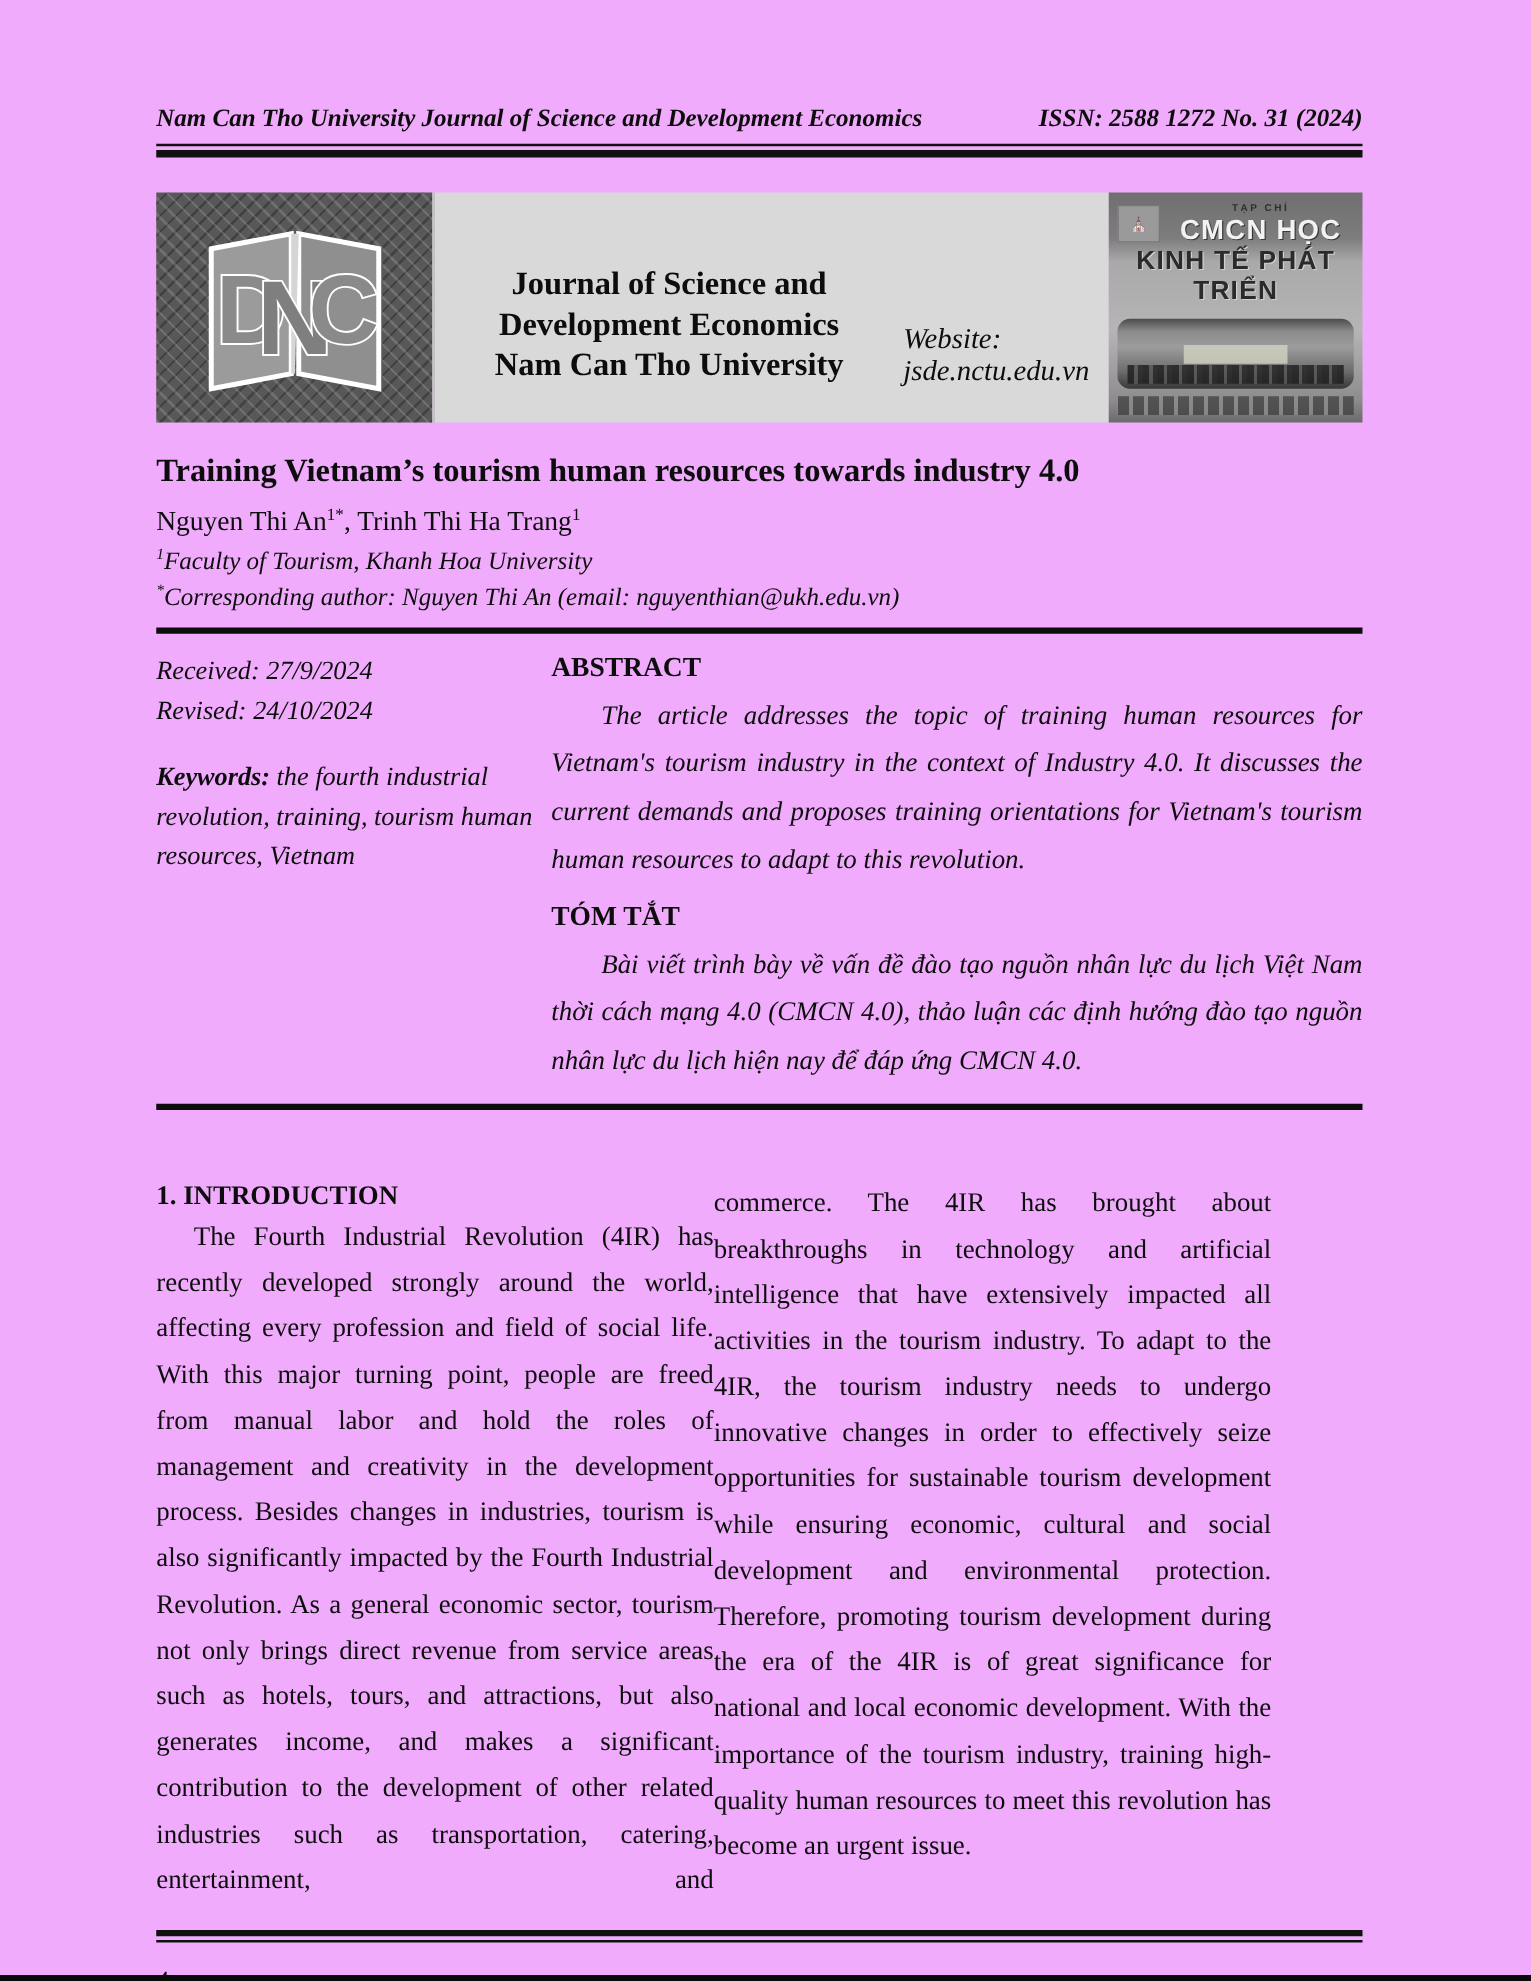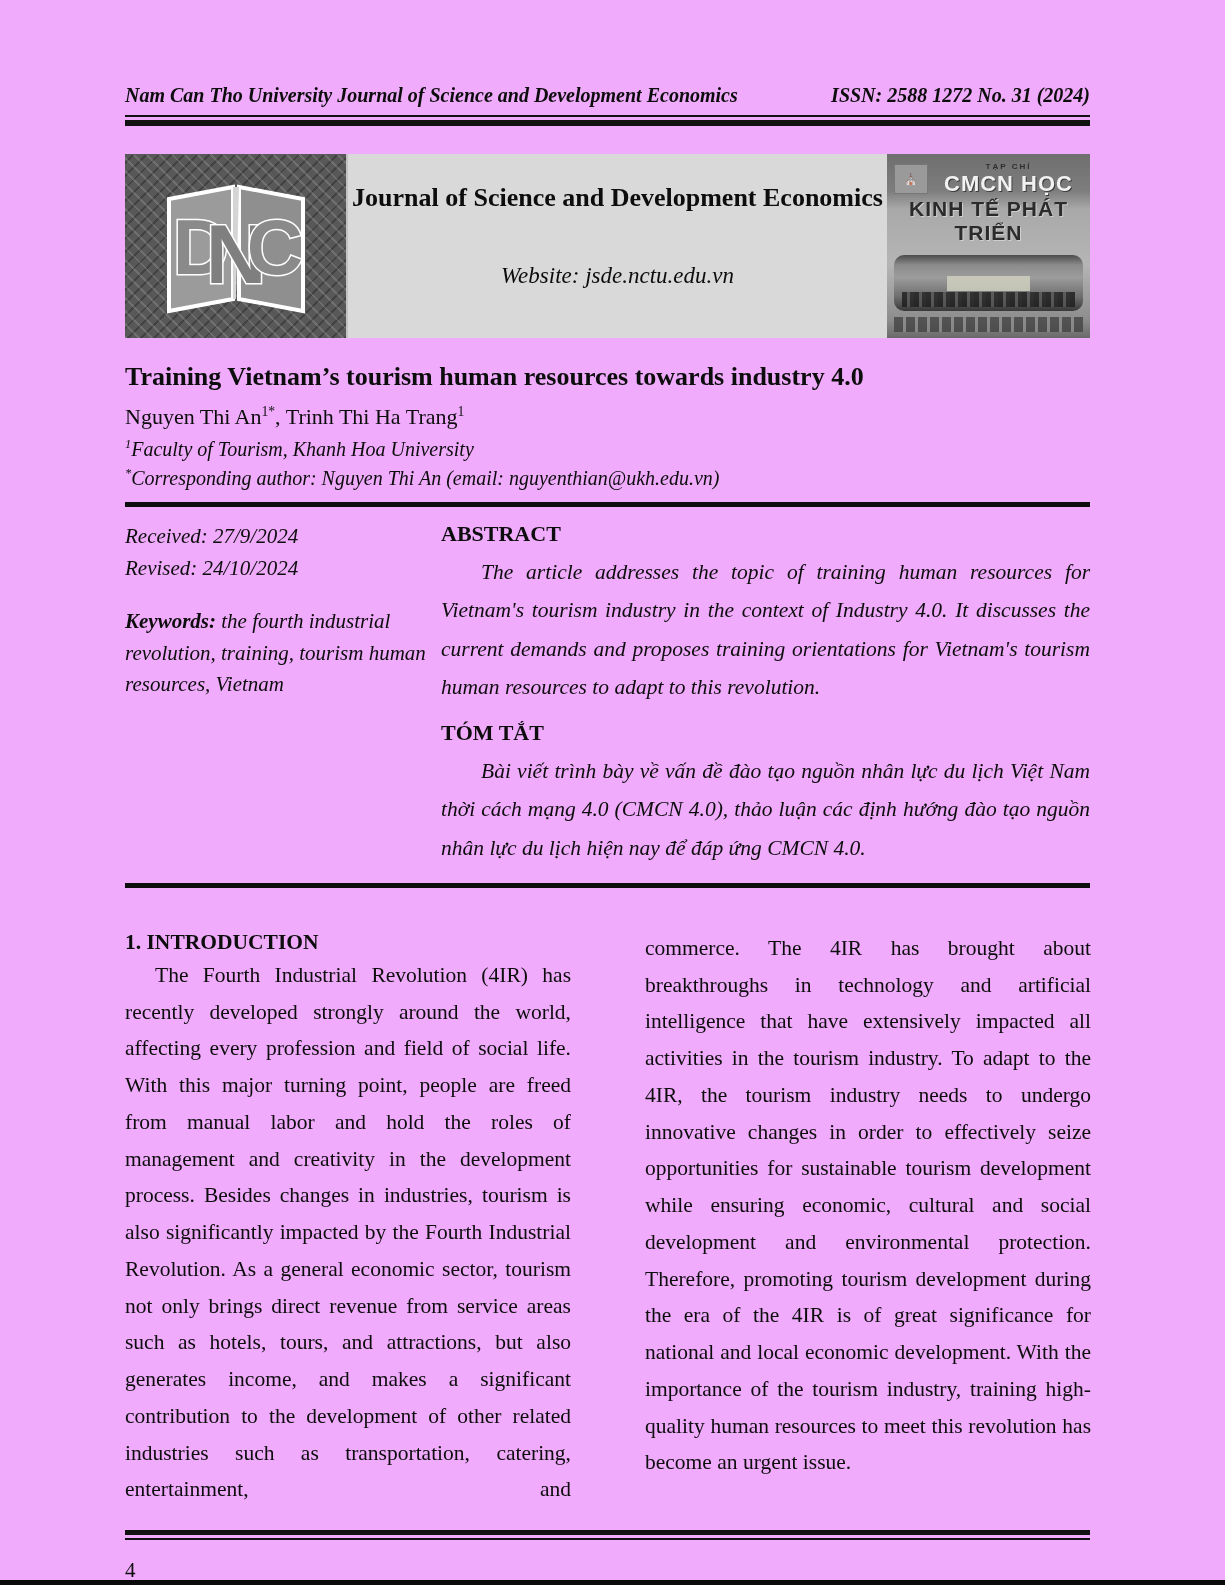--- a/index.html
+++ b/index.html
@@ -31,21 +31,21 @@
   .banner-logo {
     width: 221px; height: 100%;
     background-color: #585858;
     background-image:
       repeating-linear-gradient(45deg, rgba(255,255,255,.14) 0 2px, transparent 2px 9px),
       repeating-linear-gradient(-45deg, rgba(0,0,0,.25) 0 2px, transparent 2px 9px);
     display: flex; align-items: center; justify-content: center;
   }
   .banner-mid {
     flex: 1; background: #d9d9d9;
-    display: flex; flex-direction: column; align-items: center;
+    display: flex; flex-direction: row; align-items: center;
     padding-top: 28px;
     border-left: 2px solid #c2c2c2;
   }
   .banner-title { font-weight: bold; font-size: 26px; text-align: center; line-height: 1.25; }
   .banner-site { font-style: italic; font-size: 23px; margin-top: 48px; }
   .banner-cover {
     width: 203px; height: 100%;
     background: linear-gradient(180deg, #6f6f6f 0%, #7d7d7d 20%, #a9a9a9 30%, #b5b5b5 60%, #8d8d8d 90%, #6a6a6a 100%);
     padding: 8px 7px 6px 7px;
     display: flex; flex-direction: column;
@@ -101,21 +101,21 @@
   .meta-block { margin-top: 22px; }
   .abs-col { flex: 1; padding-left: 0; }
   .abs-head { font-size: 22px; font-weight: bold; margin-bottom: 6px; }
   .abs-text {
     font-size: 21.5px; font-style: italic; text-align: justify;
     line-height: 1.78; text-indent: 40px;
   }
   .tomtat-head { font-size: 22px; font-weight: bold; margin-top: 14px; margin-bottom: 6px; }
 
   
-  .body-cols { display: flex; gap: 74px; margin-top: 42px; }
+  .body-cols { display: flex; margin-top: 56px; }
   .bcol { width: 446px; flex: none; }
   .sec-head { font-size: 21.5px; font-weight: bold; margin-bottom: 2px; }
   .bpar {
     font-size: 21.5px; line-height: 1.71; text-align: justify; text-indent: 30px;
   }
   .bpar.stretch-last { text-align-last: justify; }
 
   
   .foot-rule1 { margin-top: 22px; border-top: 5px solid #111; }
   .foot-rule2 { margin-top: 3px; border-top: 2px solid #111; }
@@ -144,20 +144,21 @@
           <polygon points="152,28 88,16 88,128 152,140" fill="#8f8f8f" stroke="#ffffff" stroke-width="4"></polygon>
           <polygon points="82,16 88,16 85,128 82,128" fill="#d5d5d5"></polygon>
           <text x="50" y="103" text-anchor="middle" font-family="Liberation Sans, sans-serif" font-weight="bold" font-size="78" fill="#8a8a8a" stroke="#ffffff" stroke-width="3" paint-order="stroke">D</text>
           <text x="85" y="112" text-anchor="middle" font-family="Liberation Sans, sans-serif" font-weight="bold" font-size="84" fill="#7f7f7f" stroke="#ffffff" stroke-width="3" paint-order="stroke">N</text>
           <text x="124" y="103" text-anchor="middle" font-family="Liberation Sans, sans-serif" font-weight="bold" font-size="78" fill="#8a8a8a" stroke="#ffffff" stroke-width="3" paint-order="stroke">C</text>
         </svg>
       </div>
       <div class="banner-mid">
         <div class="banner-title">
           <div>Journal of Science and Development Economics</div>
+          <div>Nam Can Tho University</div>
         </div>
         <div class="banner-site">Website: jsde.nctu.edu.vn</div>
       </div>
       <div class="banner-cover">
         <div class="cover-top">
           <div class="cover-logo-sm">⛪</div>
           <div class="cover-kh">
             <div class="cover-tapchi">TẠP CHÍ</div>
             <div class="cover-khoahoc">CMCN HỌC</div>
           </div>

